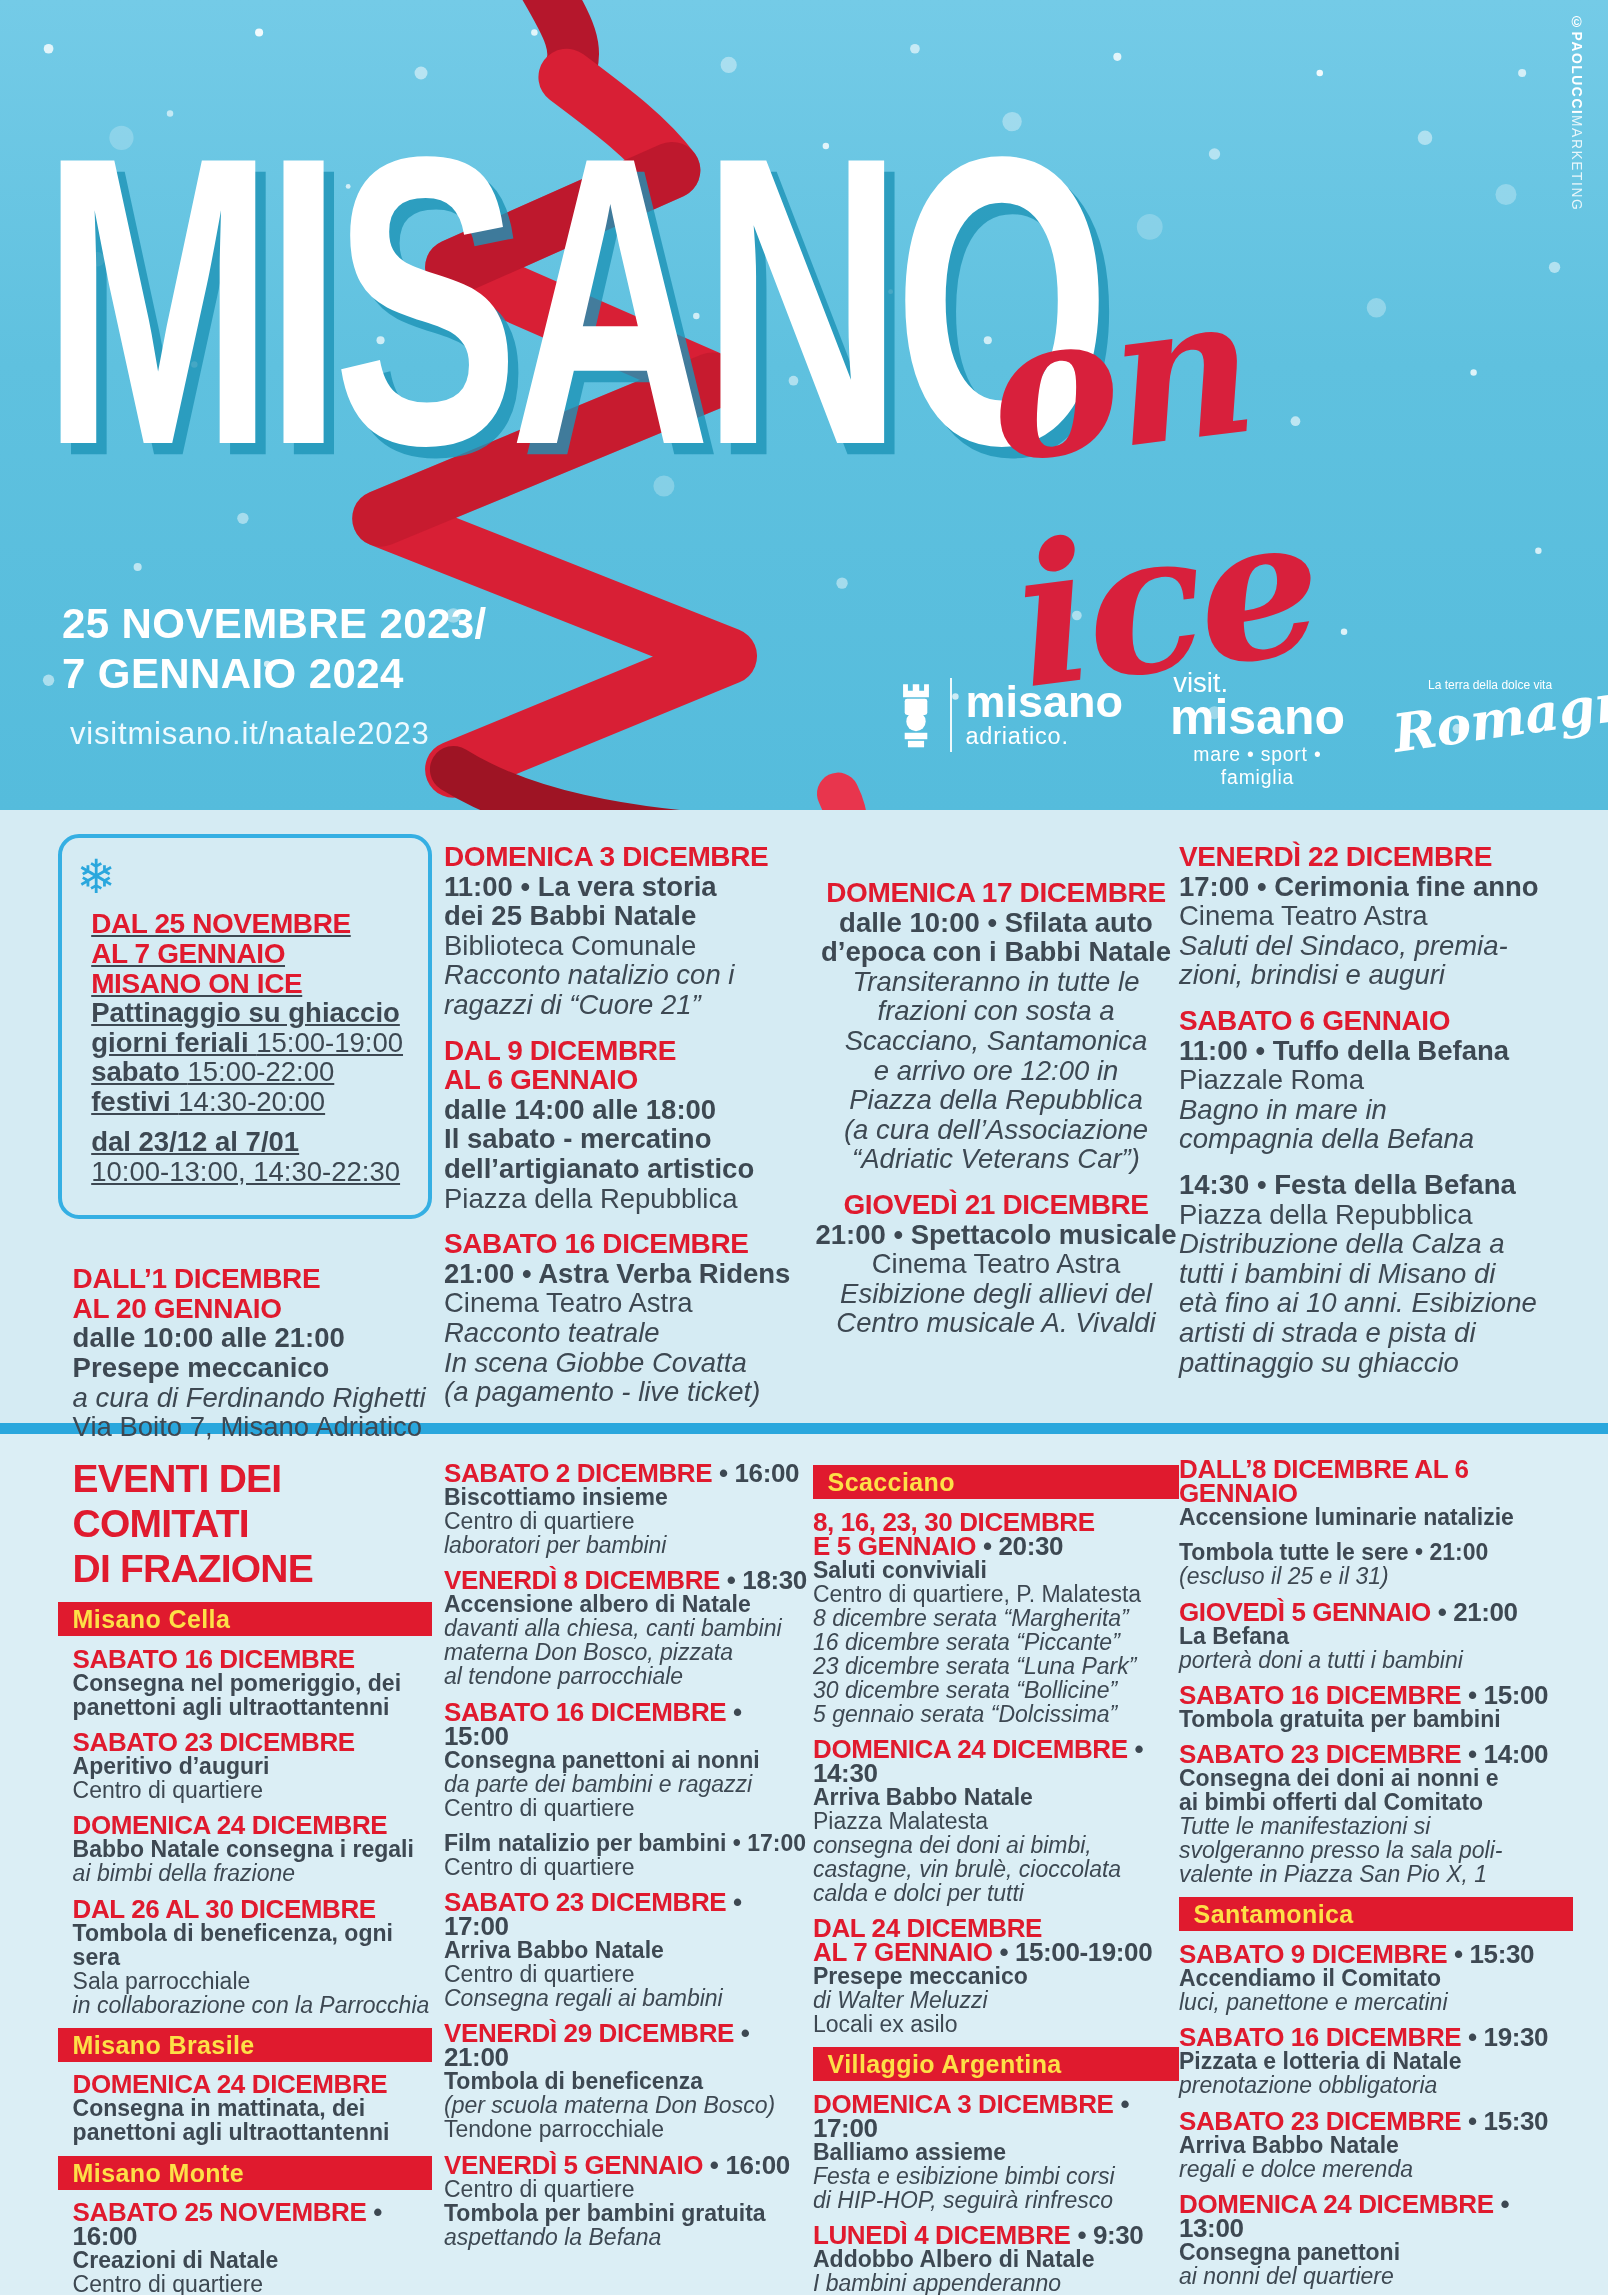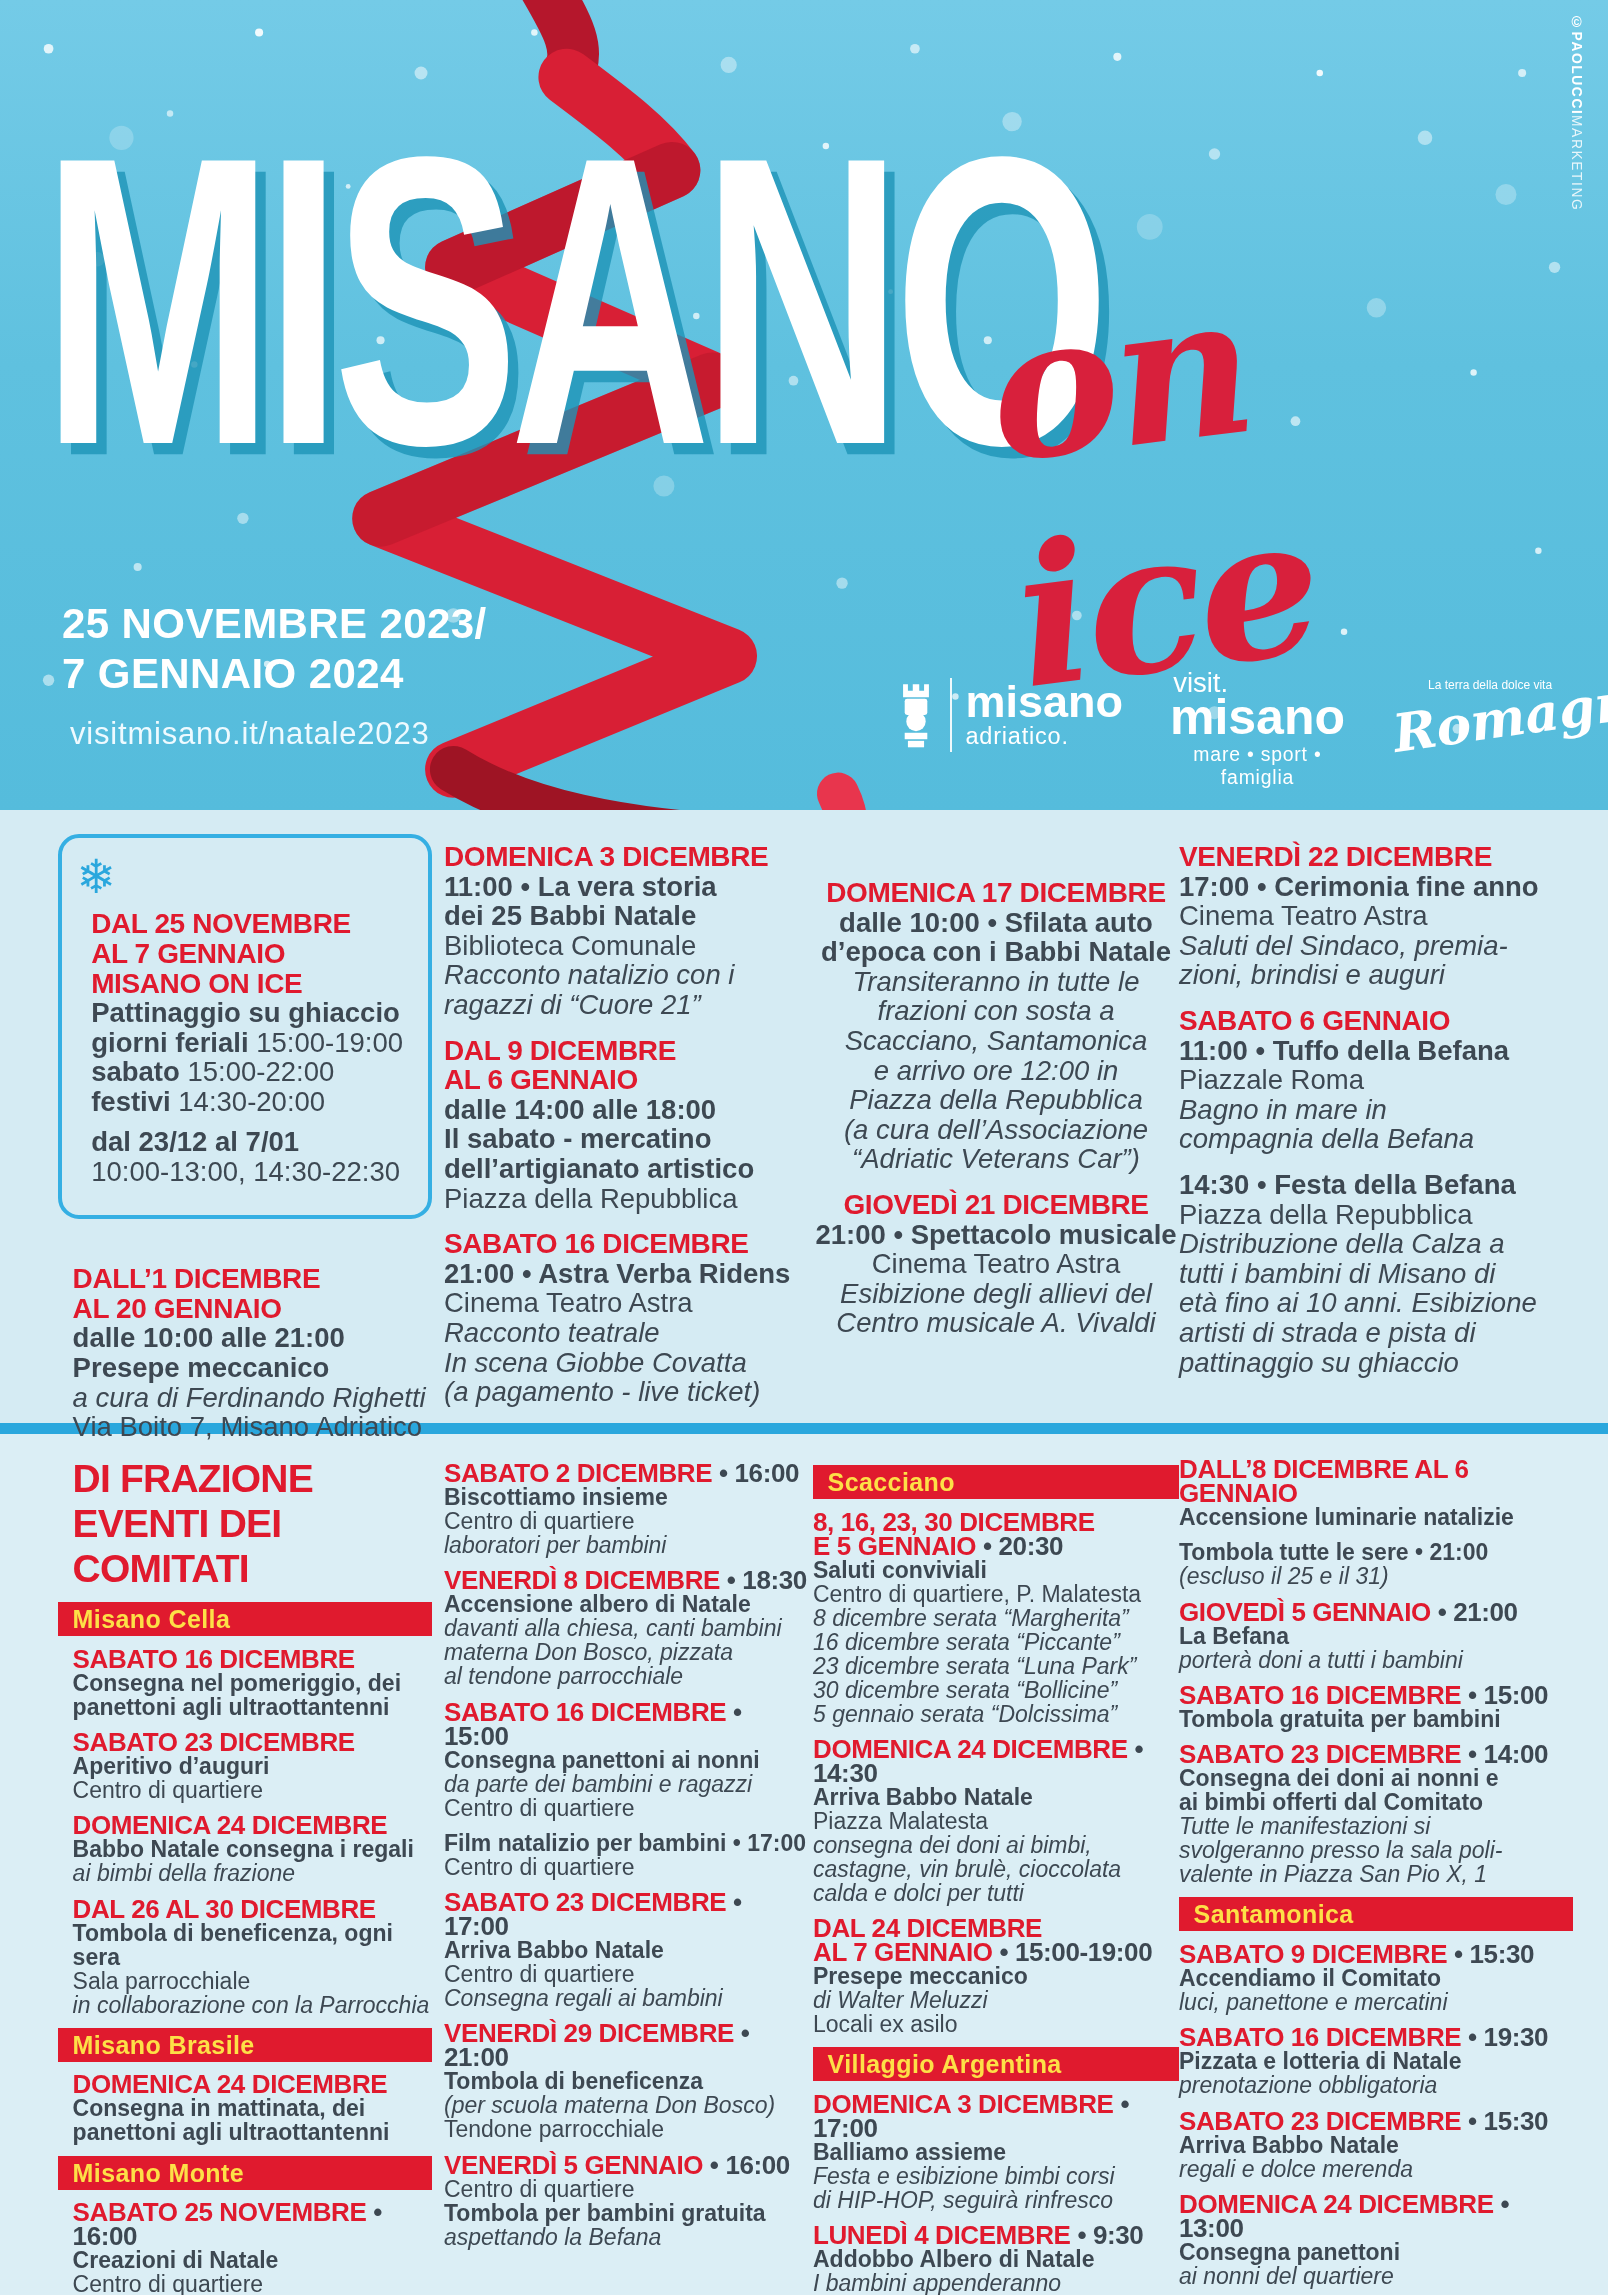--- a/index.html
+++ b/index.html
@@ -71,21 +71,21 @@
   
   .cl2{font-size:23px;line-height:24px;}
   .cl2 .tl{font-size:26px;}
   #c1l{left:58px;top:1456px;width:374px;}
   #c2l{left:444px;top:1461px;width:364px;}
   #c3l{left:813px;top:1457px;width:366px;}
   #c4l{left:1179px;top:1457px;width:394px;}
   .cl2 .blk{margin-bottom:11.3px;}
 
   .heading{color:var(--red);font-weight:700;font-size:39px;line-height:45px;letter-spacing:-0.8px;margin-bottom:11.3px;padding-left:14.6px;}
-  #c1u .icebox .ln,#c1u .icebox .tl{padding-left:0;}
+  #c1u .icebox .ln,#c1u .icebox .tl{padding-left:0;text-decoration:underline;}
   #c1u .blk,#c1l .blk{padding-left:14.6px;}
 
   .tl{font-weight:700;letter-spacing:-0.4px;}
   .red{color:var(--red);}
   .tm{color:var(--dark);font-weight:700;}
   .b{font-weight:700;}
   .i{font-style:italic;}
   .gap{height:10.5px;}
   .fbar{background:var(--red);color:#fde047;font-weight:700;height:34px;line-height:34px;
         padding-left:14.6px;margin:8px 0 10.5px;font-size:25px;letter-spacing:0.4px;}
@@ -304,22 +304,22 @@
       <div class="ln"><span class="i">Distribuzione della Calza a</span></div>
       <div class="ln"><span class="i">tutti i bambini di Misano di</span></div>
       <div class="ln"><span class="i">età fino ai 10 anni. Esibizione</span></div>
       <div class="ln"><span class="i">artisti di strada e pista di</span></div>
       <div class="ln"><span class="i">pattinaggio su ghiaccio</span></div>
     </div>
   </div>
 
 <div class="col cl2" id="c1l">
   <div class="heading">
+    <div>EVENTI DEI COMITATI</div>
     <div>DI FRAZIONE</div>
-    <div>EVENTI DEI COMITATI</div>
   </div>
   <div>
       <div class="fbar">Misano Cella</div>
       <div class="blk">
         <div class="tl"><span class="red">SABATO 16 DICEMBRE</span></div>
         <div class="ln"><span class="b">Consegna nel pomeriggio, dei</span></div>
         <div class="ln"><span class="b">panettoni agli ultraottantenni</span></div>
       </div>
       <div class="blk">
         <div class="tl"><span class="red">SABATO 23 DICEMBRE</span></div>

